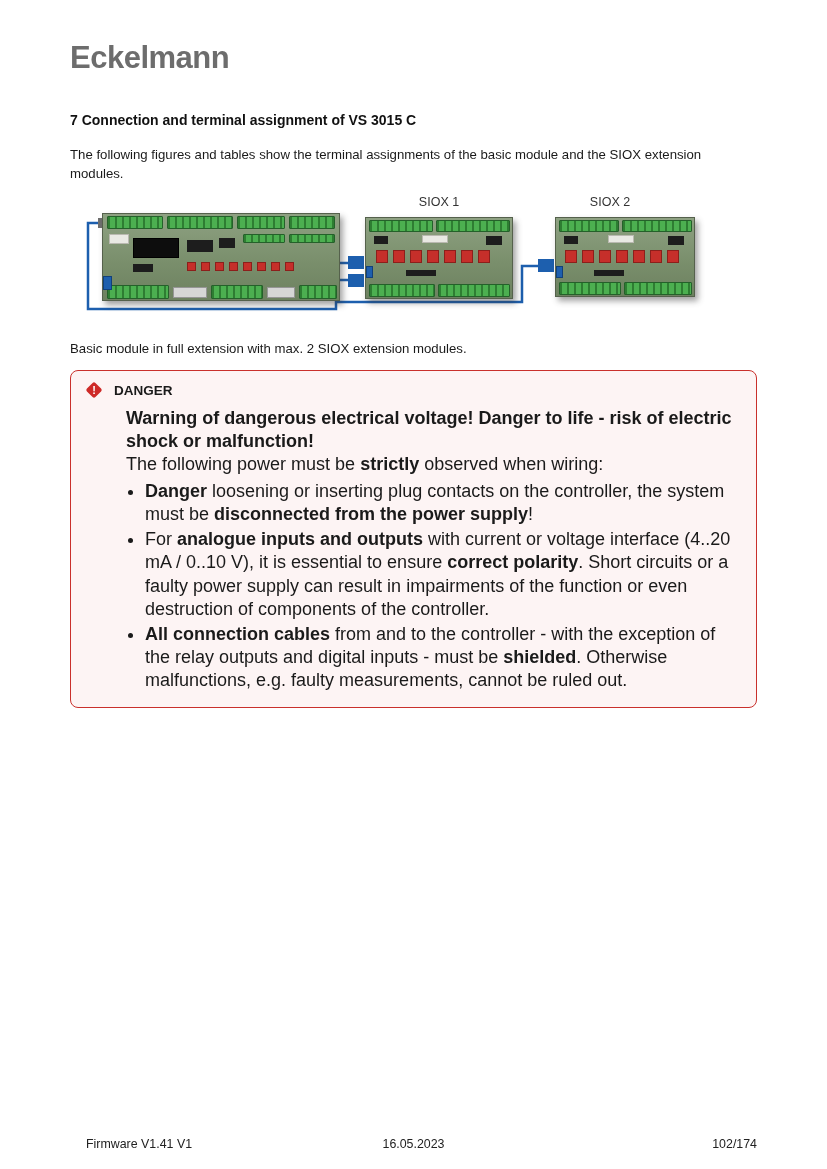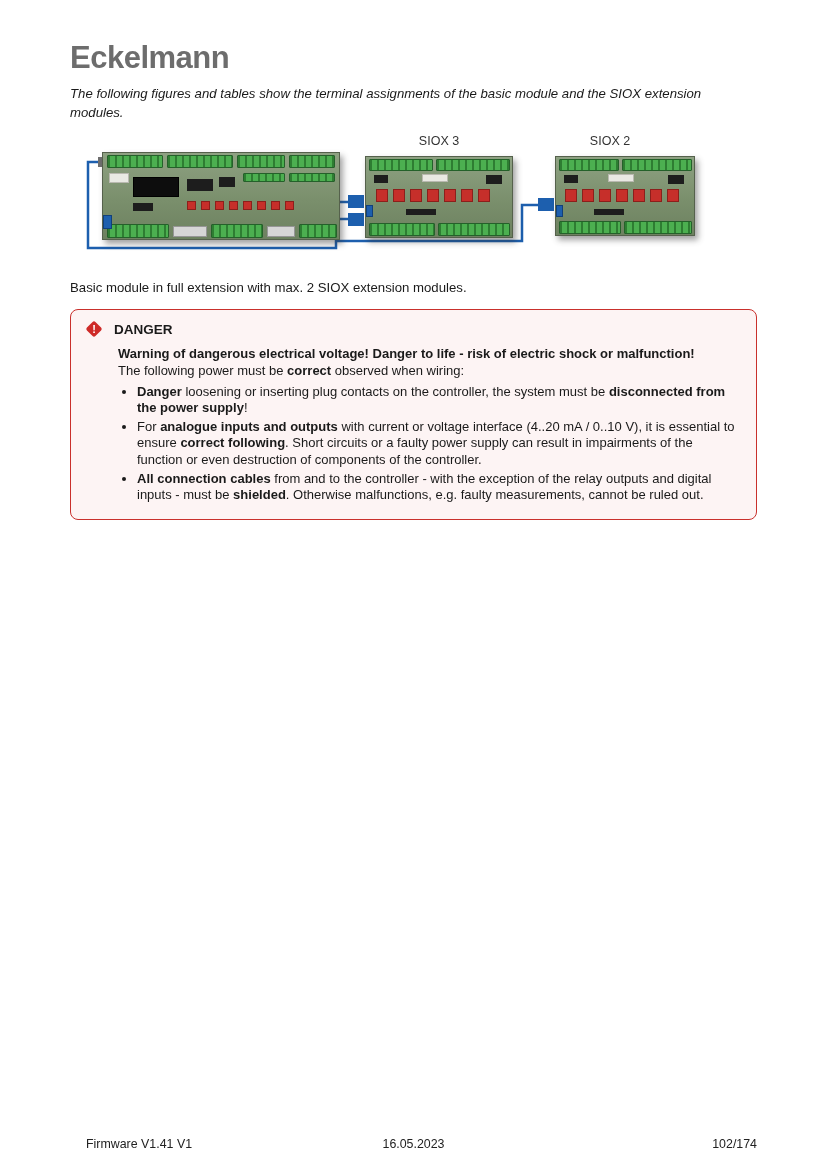--- a/index.html
+++ b/index.html
@@ -10,21 +10,21 @@
     position:relative; overflow:hidden;
   }
   .page { position:relative; width:827px; height:1169px; padding:0 70px; }
 
   .logo {
     padding-top:40px; font-size:31px; font-weight:bold; color:#6d6d6d;
     letter-spacing:-0.5px;
   }
 
   .heading { margin:36px 0 0; font-size:14px; font-weight:bold; color:#111; }
-  .intro   { margin:8px 0 0; font-size:13.2px; line-height:1.45; max-width:672px;font-style:italic; }
+  .intro   { margin:17px 0 0; font-size:13.2px; line-height:1.45; max-width:672px; }
 
   
   .figure { position:relative; width:655px; height:132px; margin-top:12px; }
   .siox-label { position:absolute; top:0; width:80px; text-align:center; font-size:12.5px; color:#333; }
   .siox-label.l1 { left:329px; }
   .siox-label.l2 { left:500px; }
   .cables { position:absolute; left:0; top:0; width:655px; height:132px; }
 
   .board {
     position:absolute;
@@ -60,45 +60,46 @@
   .danger-icon { position:relative; width:16px; height:16px; display:inline-block; flex:0 0 16px; }
   .danger-icon::before {
     content:""; position:absolute; inset:2px; background:#ce2a28;
     transform:rotate(45deg); border-radius:2px;
   }
   .danger-icon .mark {
     position:absolute; inset:0; color:#fff; font-weight:bold; font-size:11px;
     text-align:center; line-height:16px;
   }
   .danger-title { font-weight:bold; font-size:13.5px; }
-  .danger-body { margin-left:32px; margin-top:9px; font-size:13px; line-height:1.28; }
+  .danger-body { margin-left:40px; margin-top:9px; font-size:18px; line-height:1.28; }
   .danger-headline { margin:0; font-weight:bold; }
   .danger-intro { margin:0; }
   .danger-list { margin:4px 0 0; padding-left:19px; }
   .danger-list li { margin:2px 0; }
 
   
   .footer { position:absolute; left:70px; right:70px; bottom:32px; font-size:12.4px; color:#222; }
   .footer .fl { position:absolute; left:16px; }
   .footer .fc { position:absolute; left:50%; transform:translateX(-50%); }
   .footer .fr { position:absolute; right:0; }
 </style>
 </head>
 <body>
 
 <div class="page">
 
   <div class="logo">Eckelmann</div>
 
+  <h1 class="heading">7 Connection and terminal assignment of VS 3015 C</h1>
 
   <p class="intro">The following figures and tables show the terminal assignments of the basic module and the SIOX extension modules.</p>
 
   <div class="figure">
 
-    <div class="siox-label l1">SIOX 3</div>
+    <div class="siox-label l1">SIOX 1</div>
     <div class="siox-label l2">SIOX 2</div>
 
     <svg class="cables" viewBox="0 0 655 132" xmlns="http://www.w3.org/2000/svg">
       <path d="M 34 28 H 18 V 114 H 266 V 68 H 278" fill="none" stroke="#1d5fae" stroke-width="2.5"></path>
       <path d="M 278 85 H 268 V 107 H 452 V 71 H 468" fill="none" stroke="#1d5fae" stroke-width="2.5"></path>
       <rect x="28" y="23" width="9" height="10" fill="#6f6f6f"></rect>
       <rect x="278" y="61" width="16" height="13" fill="#1d5fae"></rect>
       <rect x="278" y="79" width="16" height="13" fill="#1d5fae"></rect>
       <rect x="468" y="64" width="16" height="13" fill="#1d5fae"></rect>
     </svg>
@@ -174,24 +175,24 @@
 
   <div class="danger-box">
     <div class="danger-head">
       <span class="danger-icon">
           <span class="mark">!</span>
         </span>
       <span class="danger-title">DANGER</span>
     </div>
     <div class="danger-body">
       <p class="danger-headline">Warning of dangerous electrical voltage! Danger to life - risk of electric shock or malfunction!</p>
-      <p class="danger-intro"><span>The following power must be </span><b>correct</b><span> observed when wiring:</span></p>
+      <p class="danger-intro"><span>The following power must be </span><b>strictly</b><span> observed when wiring:</span></p>
       <ul class="danger-list">
         <li><b>Danger</b><span> loosening or inserting plug contacts on the controller, the system must be </span><b>disconnected from the power supply</b><span>!</span></li>
-        <li><span>For </span><b>analogue inputs and outputs</b><span> with current or voltage interface (4..20 mA / 0..10 V), it is essential to ensure </span><b>correct following</b><span>. Short circuits or a faulty power supply can result in impairments of the function or even destruction of components of the controller.</span></li>
+        <li><span>For </span><b>analogue inputs and outputs</b><span> with current or voltage interface (4..20 mA / 0..10 V), it is essential to ensure </span><b>correct polarity</b><span>. Short circuits or a faulty power supply can result in impairments of the function or even destruction of components of the controller.</span></li>
         <li><b>All connection cables</b><span> from and to the controller - with the exception of the relay outputs and digital inputs - must be </span><b>shielded</b><span>. Otherwise malfunctions, e.g. faulty measurements, cannot be ruled out.</span></li>
       </ul>
     </div>
   </div>
 
   <div class="footer">
     <span class="fl">Firmware V1.41 V1</span>
     <span class="fc">16.05.2023</span>
     <span class="fr">102/174</span>
   </div>

